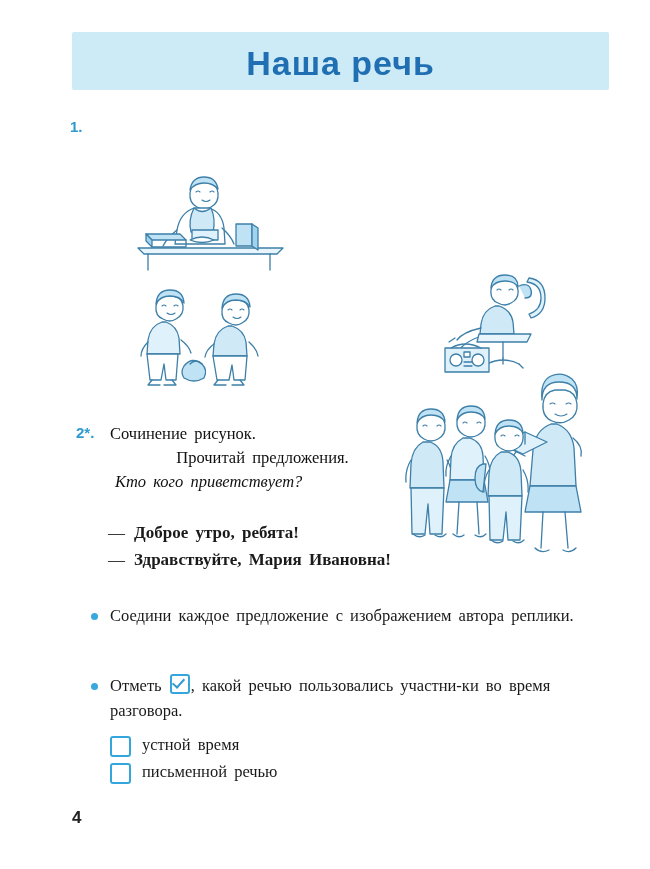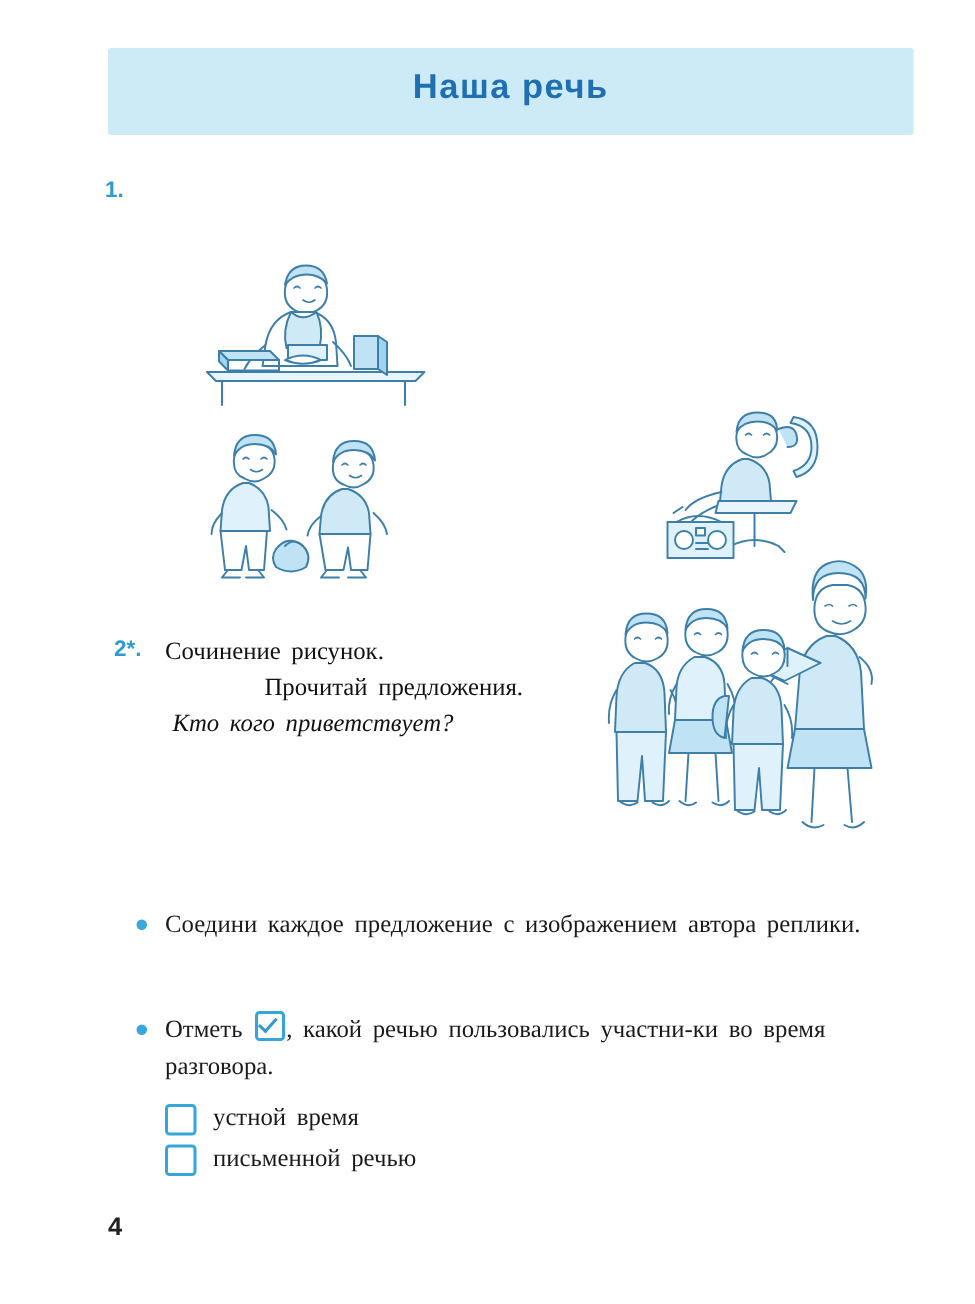--- a/index.html
+++ b/index.html
@@ -34,21 +34,21 @@
     border-radius: 2px;
   }
   .header-title {
     position: absolute;
     left: 72px;
     top: 44px;
     width: 537px;
     text-align: center;
     font-family: "Liberation Sans", sans-serif;
     font-weight: bold;
-    font-size: 23px;
+    font-size: 34px;
     letter-spacing: 1px;
     color: #1f6fb2;
   }
 
   
   .ex-num {
     position: absolute;
     font-family: "Liberation Sans", sans-serif;
     font-weight: bold;
     font-size: 15px;
@@ -351,20 +351,28 @@
         <path d="M96 84 q-11 6 -12 22 l-1 22 h34 l-1 -24 q-1 -16 -13 -20 z" fill="#cfe9f7"></path>
         <path d="M84 102 q-6 10 -5 22 M118 102 q6 10 5 22"></path>
         <path d="M84 128 h33 l-2 44 h-12 l-2 -28 l-3 28 h-13 z" fill="#dff1fb"></path>
         <path d="M86 172 q6 5 12 1 M108 173 q6 4 11 -1"></path>
 
         <path d="M78 96 q-8 2 -8 14 q0 12 8 14 l3 -28 z" fill="#bfe3f5"></path>
       </g>
     </svg>
   </div>
 
+  <div class="dialogue">
+    <div>
+      <span class="dash">—</span><b>Доброе  утро,  ребята!</b>
+    </div>
+    <div>
+      <span class="dash">—</span><b>Здравствуйте,  Мария  Ивановна!</b>
+    </div>
+  </div>
 
   <div class="bullet-dot b1-dot"></div>
   <div class="bullet-item b1-text">Соедини  каждое  предложение  с  изображением  автора  реплики.</div>
 
   <div class="bullet-dot b2-dot"></div>
   <div class="bullet-item b2-text">
     <span>Отметь </span><span class="inline-check"></span><span>, какой  речью  пользовались  участни-ки  во  время  разговора.</span>
   </div>
 
   <div class="opt-box o1-box"></div>

